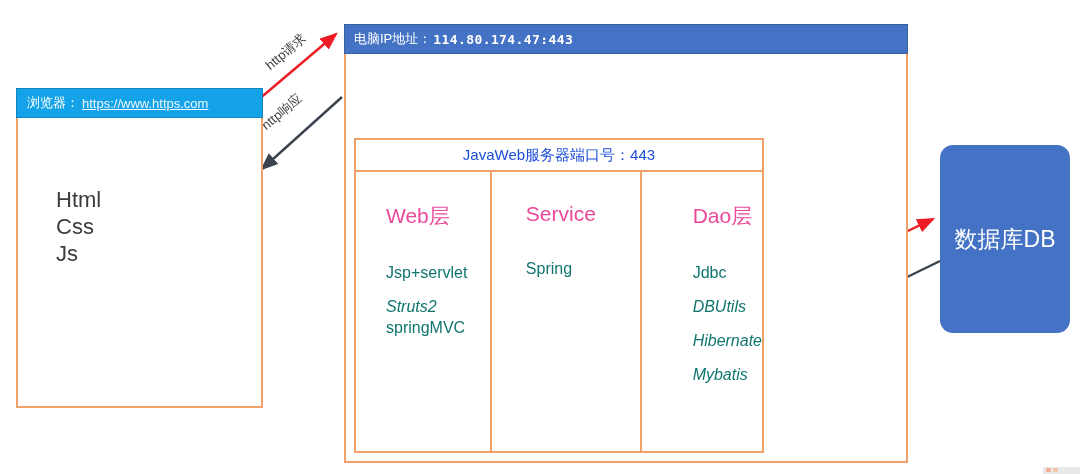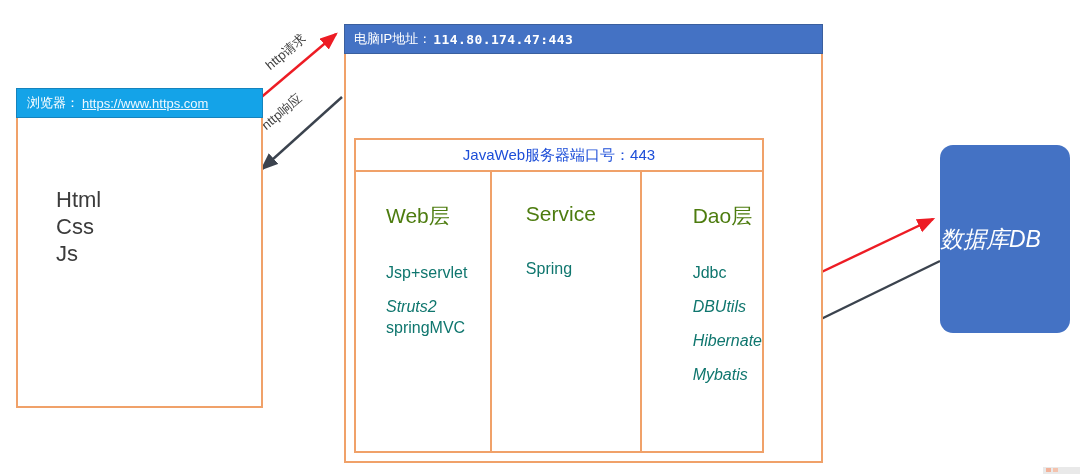--- a/index.html
+++ b/index.html
@@ -32,21 +32,21 @@
     font-size:13px; color:#ffffff; white-space:nowrap;
   }
   .browser-url {
     color:#eef8ff; text-decoration:underline; margin-left:3px; font-size:13px; cursor:pointer;
   }
   .browser-body { position:absolute; left:38px; top:96px; }
   .tech-item { font-size:22px; line-height:27px; color:#3c3c3c; }
 
   
   .server-box {
-    position:absolute; left:344px; top:24px; width:479px; height:439px;
+    position:absolute; left:344px; top:24px; width:564px; height:439px;
     border:2px solid #f0a169; box-sizing:border-box; background:#fff;
   }
   .server-header {
     position:absolute; left:-2px; top:-2px; right:-2px; height:30px;
     background:#4472c4; border:1px solid #3a5f9e; box-sizing:border-box;
     display:flex; align-items:center; padding:0 9px;
     font-size:13px; color:#ffffff; white-space:nowrap;
   }
   .ip-value {
     font-family:"DejaVu Sans Mono", monospace; font-weight:bold;
@@ -61,32 +61,32 @@
   .inner-header {
     height:32px; flex:0 0 32px; border-bottom:2px solid #f0a169; box-sizing:border-box;
     display:flex; align-items:center; justify-content:center;
     font-size:15px; color:#1d4ed8; white-space:nowrap;
   }
   .cols { flex:1; display:flex; }
   .col { box-sizing:border-box; padding-left:30px; }
   .col-web     { width:136px; border-right:2px solid #f0a169; }
   .col-service { width:150px; border-right:2px solid #f0a169; padding-left:34px; }
   .col-dao     { flex:1; padding-left:51px; }
-  .col-title { margin-top:30px; font-size:21px; color:#4d7c0f; white-space:nowrap; }
+  .col-title { margin-top:30px; font-size:21px; color:#ec4899; white-space:nowrap; }
   .col-item  { font-size:16px; color:#0f766e; white-space:nowrap; }
   .col-item.first { margin-top:34px; }
   .col-item.gap   { margin-top:16px;font-style:italic; }
   .col-item.tight { margin-top:3px; }
 
   
   .db-box {
     position:absolute; left:940px; top:145px; width:130px; height:188px;
     background:#4472c4; border-radius:13px;
-    display:flex; align-items:center; justify-content:flex-start;
-    color:#ffffff; font-size:23px; white-space:nowrap;font-style:italic;
+    display:flex; align-items:center; justify-content:center;
+    color:#ffffff; font-size:23px; white-space:nowrap;
   }
 
   
   .watermark {
     position:absolute; right:0; bottom:0; width:37px; height:7px;
     background:#e9e9e9; display:flex; align-items:flex-start; padding:1px 0 0 3px; box-sizing:border-box;
   }
   .wm-a, .wm-b { display:inline-block; width:5px; height:4px; background:#f2b29a; margin-right:2px; }
   .wm-b { background:#f4c3ae; }
 </style>

